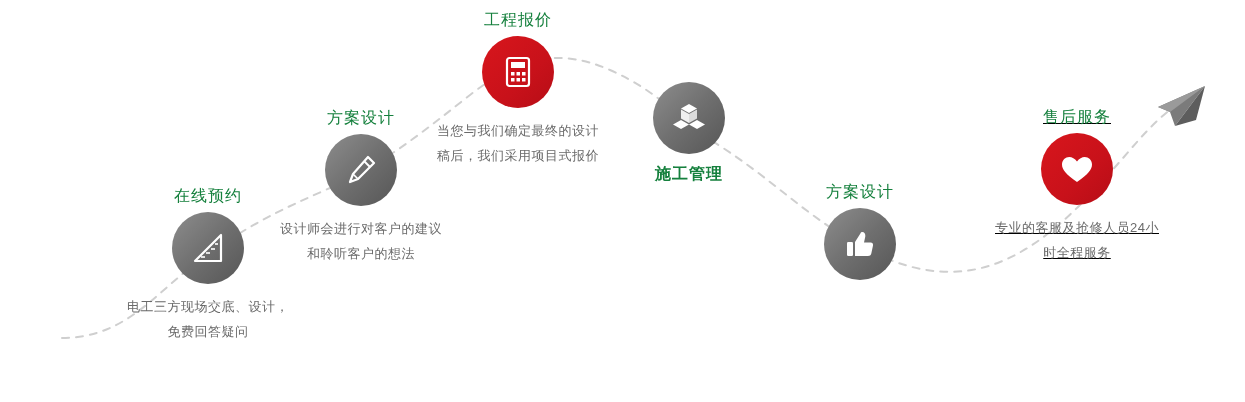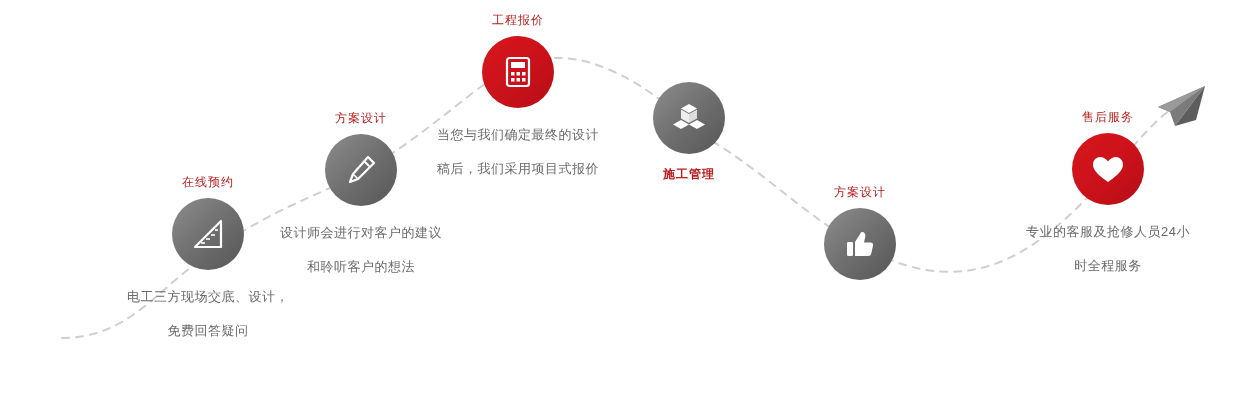--- a/index.html
+++ b/index.html
@@ -24,22 +24,22 @@
     width: 1245px;
     height: 402px;
     pointer-events: none;
   }
   .step {
     position: absolute;
     width: 170px;
     text-align: center;
   }
   .step-title {
-    font-size: 12px;
-    color: #b91c1c;
+    font-size: 16px;
+    color: #15803d;
     line-height: 20px;
     letter-spacing: 1px;
     margin-bottom: 6px;
     white-space: nowrap;
   }
   .icon-wrap {
     width: 72px;
     height: 72px;
     border-radius: 50%;
     margin: 0 auto;
@@ -53,21 +53,21 @@
   }
   .icon-wrap.red {
     background: linear-gradient(135deg, #d8161c 0%, #c8111a 60%, #b60d16 100%);
   }
   .icon-wrap svg {
     display: block;
   }
   .step-desc {
     font-size: 13px;
     color: #6a6a6a;
-    line-height: 34px;
+    line-height: 25px;
     margin-top: 10px;
     letter-spacing: 0.5px;
   }
 </style>
 </head>
 <body>
 
 <div id="canvas">
 
   <svg id="path-layer" viewBox="0 0 1245 402">
@@ -76,21 +76,21 @@
              C 660,92 680,120 720,146 C 770,178 800,210 850,240
              C 900,270 950,282 1000,262 C 1050,242 1090,196 1130,150
              C 1152,124 1168,110 1186,98" fill="none" stroke="#cfcfcf" stroke-width="2" stroke-dasharray="7 7" stroke-linecap="round"></path>
     <g>
       <polygon points="1158,107 1205,86 1175,126 1170,112" fill="#7b7b7b"></polygon>
       <polygon points="1205,86 1175,126 1196,120" fill="#5d5d5d"></polygon>
       <polygon points="1158,107 1205,86 1170,112" fill="#9a9a9a"></polygon>
     </g>
   </svg>
 
-  <div class="step" style="left:123px; top:172px;">
+  <div class="step" style="left:123px; top:186px;">
     <div class="step-title">在线预约</div>
     <div class="icon-wrap gray">
       <span>
         <svg width="38" height="38" viewBox="0 0 38 38">
           <polygon points="6,32 32,6 32,32" fill="none" stroke="#ffffff" stroke-width="2.2" stroke-linejoin="round"></polygon>
           <line x1="12" y1="28" x2="16" y2="28" stroke="#ffffff" stroke-width="1.6"></line>
           <line x1="17" y1="24" x2="21" y2="24" stroke="#ffffff" stroke-width="1.6"></line>
           <line x1="22" y1="20" x2="26" y2="20" stroke="#ffffff" stroke-width="1.6"></line>
           <line x1="26" y1="15" x2="29" y2="15" stroke="#ffffff" stroke-width="1.6"></line>
         </svg>
@@ -152,21 +152,21 @@
     <div class="icon-wrap gray">
       <span>
         <svg width="38" height="38" viewBox="0 0 38 38">
           <path d="M14 17 L14 31 L27 31 C29 31 30 30 30.3 28.5 L32 20.5 C32.3 18.8 31.3 17.5 29.6 17.5 L23 17.5 L24.3 11.5 C24.7 9 23.3 7 21.2 7 C20.3 7 19.7 7.6 19.4 8.4 L14 17 Z" fill="#ffffff"></path>
           <rect x="6" y="17" width="6" height="14" rx="1.2" fill="#ffffff"></rect>
         </svg>
       </span>
     </div>
   </div>
 
-  <div class="step" style="left:1023px; top:107px;">
+  <div class="step" style="left:992px; top:107px;text-decoration:underline;">
     <div class="step-title">售后服务</div>
     <div class="icon-wrap red">
       <span>
         <svg width="38" height="38" viewBox="0 0 38 38">
           <path d="M19 32 C8 24.5 4 19.5 4 14.5 C4 10 7.4 7 11.3 7 C14 7 16.8 8.6 19 11.6 C21.2 8.6 24 7 26.7 7 C30.6 7 34 10 34 14.5 C34 19.5 30 24.5 19 32 Z" fill="#ffffff"></path>
         </svg>
       </span>
     </div>
     <div class="step-desc">专业的客服及抢修人员24小时全程服务</div>
   </div>

